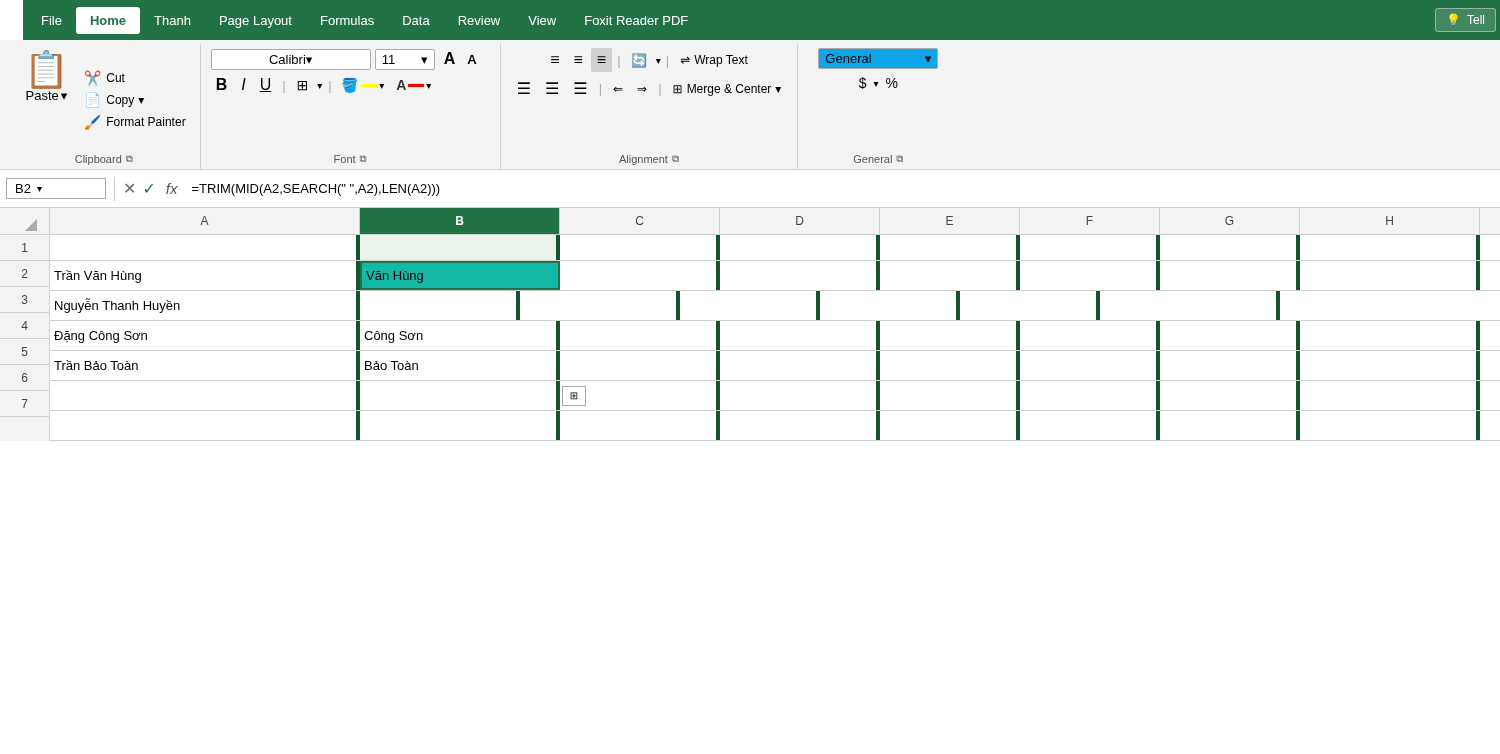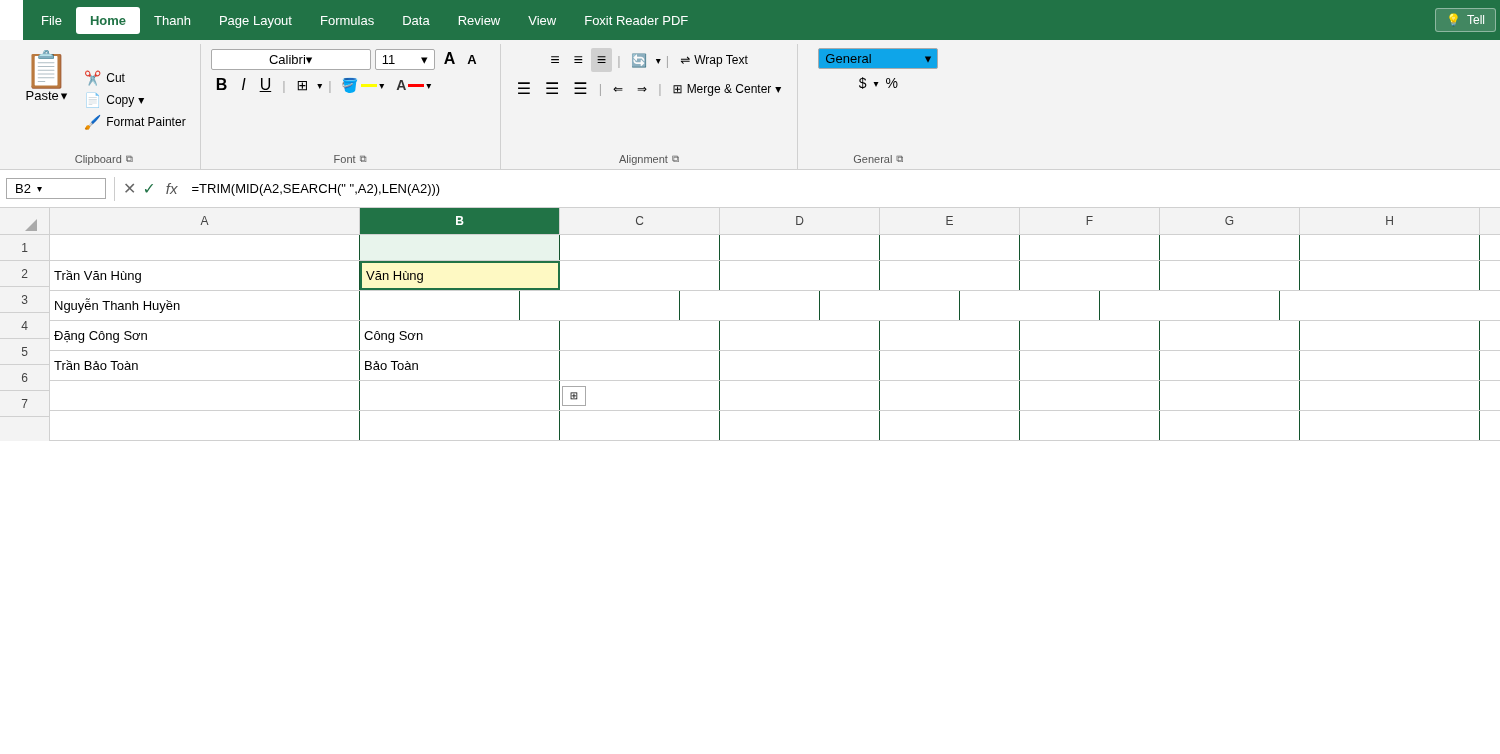--- a/index.html
+++ b/index.html
@@ -374,36 +374,36 @@
       display: flex;
       flex-direction: column;
       overflow: hidden;
     }
     .grid-row {
       display: flex;
       border-bottom: 1px solid #d0d0d0;
       height: 26px;
     }
     .grid-cell {
-      border-right: 1px solid #14532d;
+      border-right: 4px solid #14532d;
       display: flex;
       align-items: center;
       padding: 0 4px;
       font-size: 13px;
       overflow: hidden;
       white-space: nowrap;
       cursor: cell;
       background: #fff;
     }
     .grid-cell.active-col {
       background: #e8f4ec;
     }
     .grid-cell.selected {
       border: 2px solid #217346;
-      background: #fef9c3;
+      background: #14b8a6;
     }
 
     
     .grid-row.data-row { height: 30px; }
     .grid-cell.data-cell { font-size: 13px; }
 
     
     .paste-smart-icon {
       display: flex;
       align-items: center;

